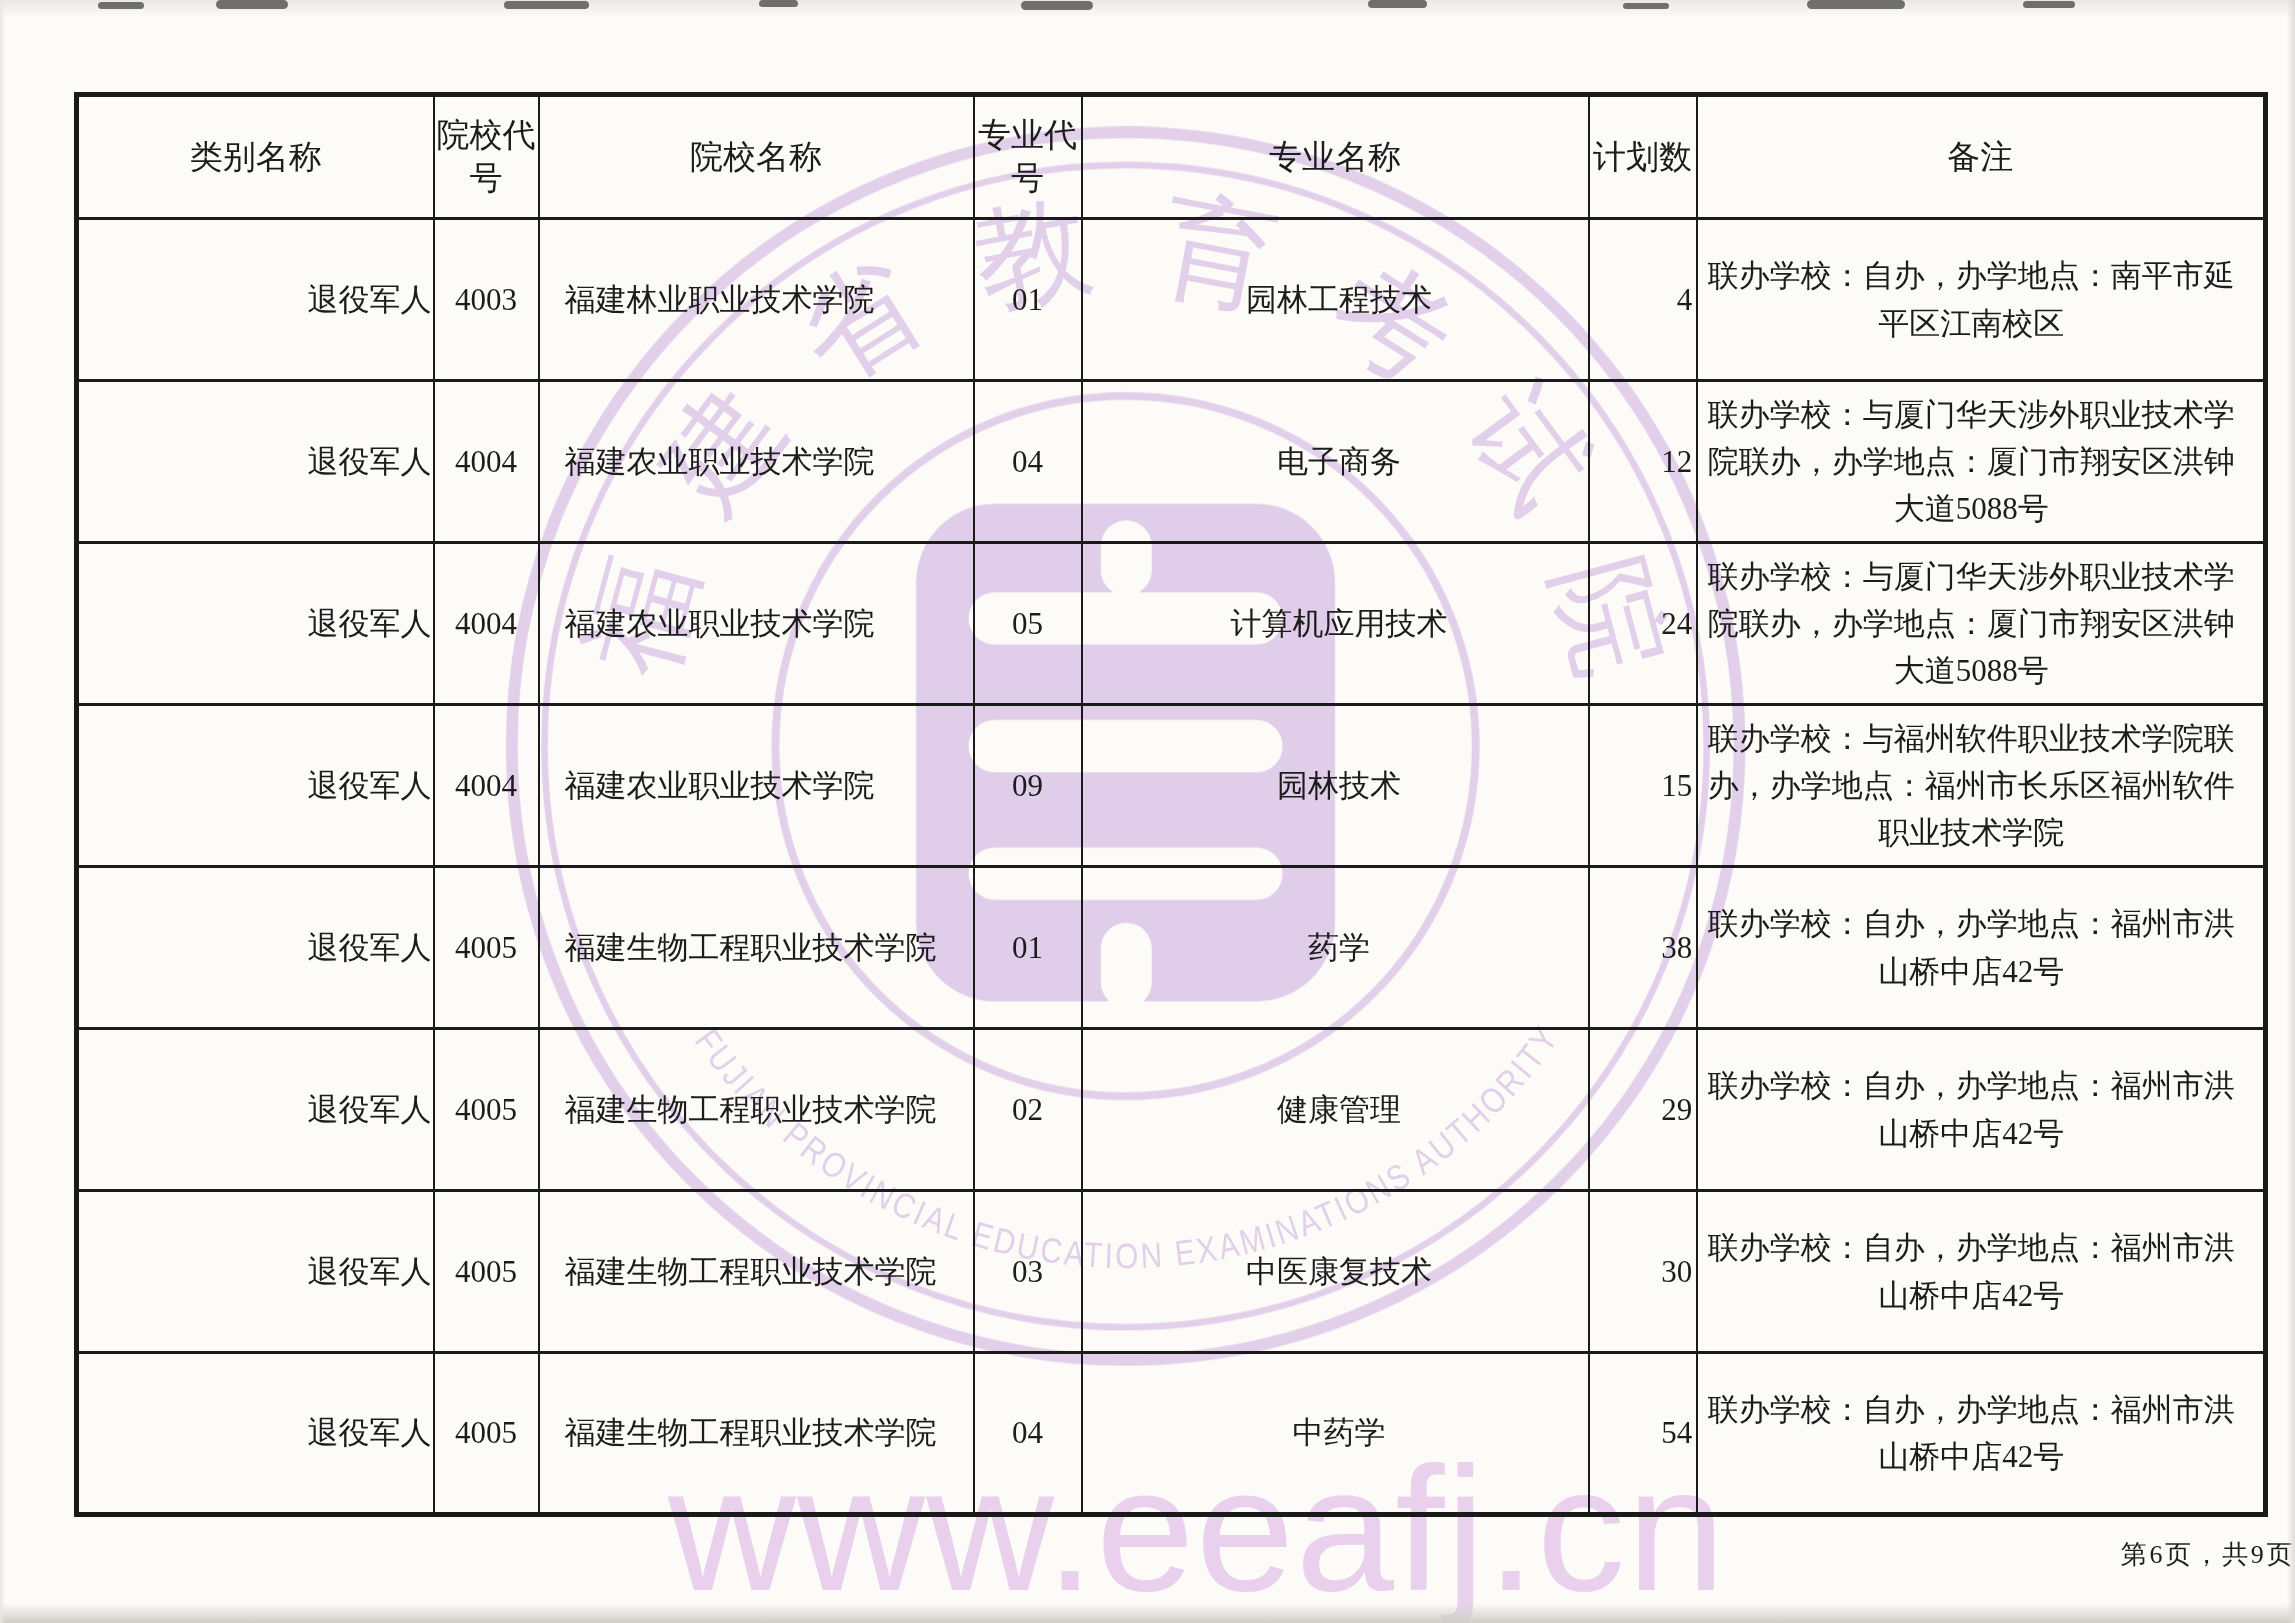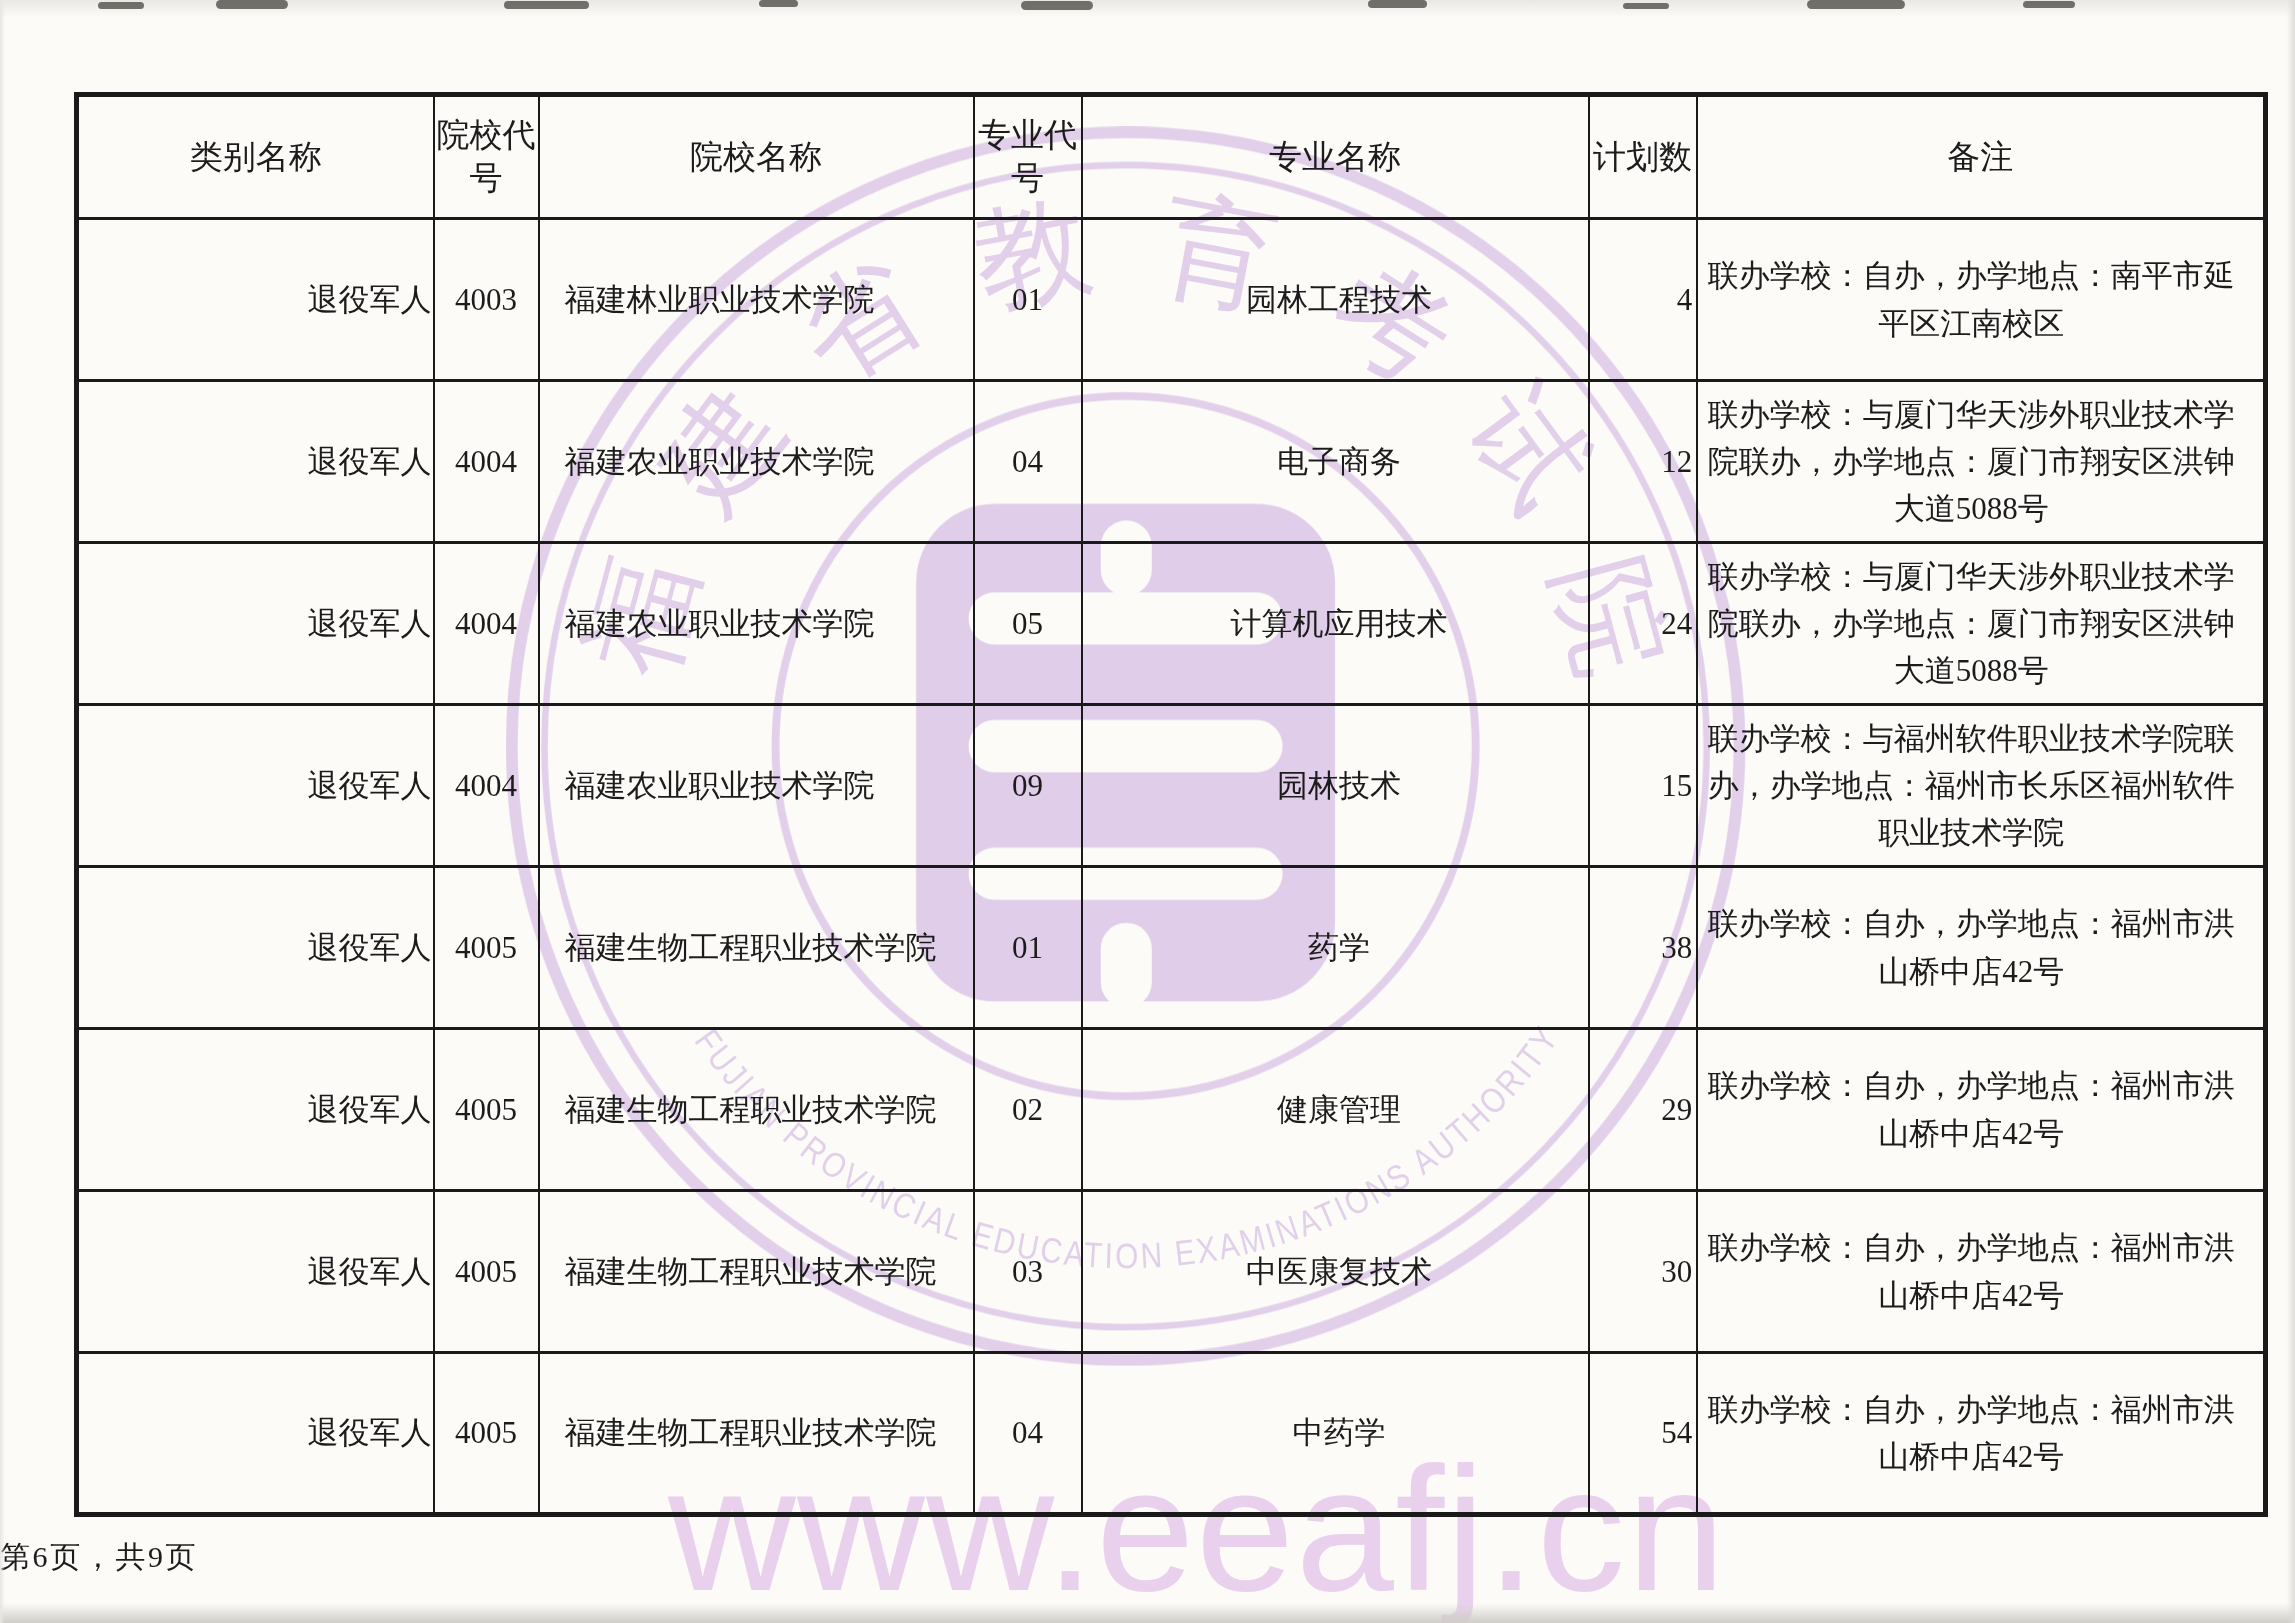--- a/index.html
+++ b/index.html
@@ -55,21 +55,21 @@
   td.c-major{text-align:center;padding-left:9.2px;}
   td.c-plan{text-align:right;padding-right:3.3px;}
   td.c-remark{
     text-align:center;font-size:31px;line-height:1.52;
     padding:0 26px 0 7.9px;word-break:break-all;
   }
 
   
   .footer{
     position:absolute;left:0;top:1537px;width:100%;z-index:3;
-    text-align:left;font-size:30px;color:#1c1c1c;letter-spacing:2.6px;
+    text-align:right;font-size:26px;color:#1c1c1c;letter-spacing:2.6px;
   }
 </style>
 </head>
 <body>
 
 <div class="edge-top"></div>
 <div class="edge-bottom"></div>
 <div class="edge-left"></div>
 <div class="edge-right"></div>
 <div class="smudge" style="left:98px;top:2px;width:46px;height:6.5px"></div>

